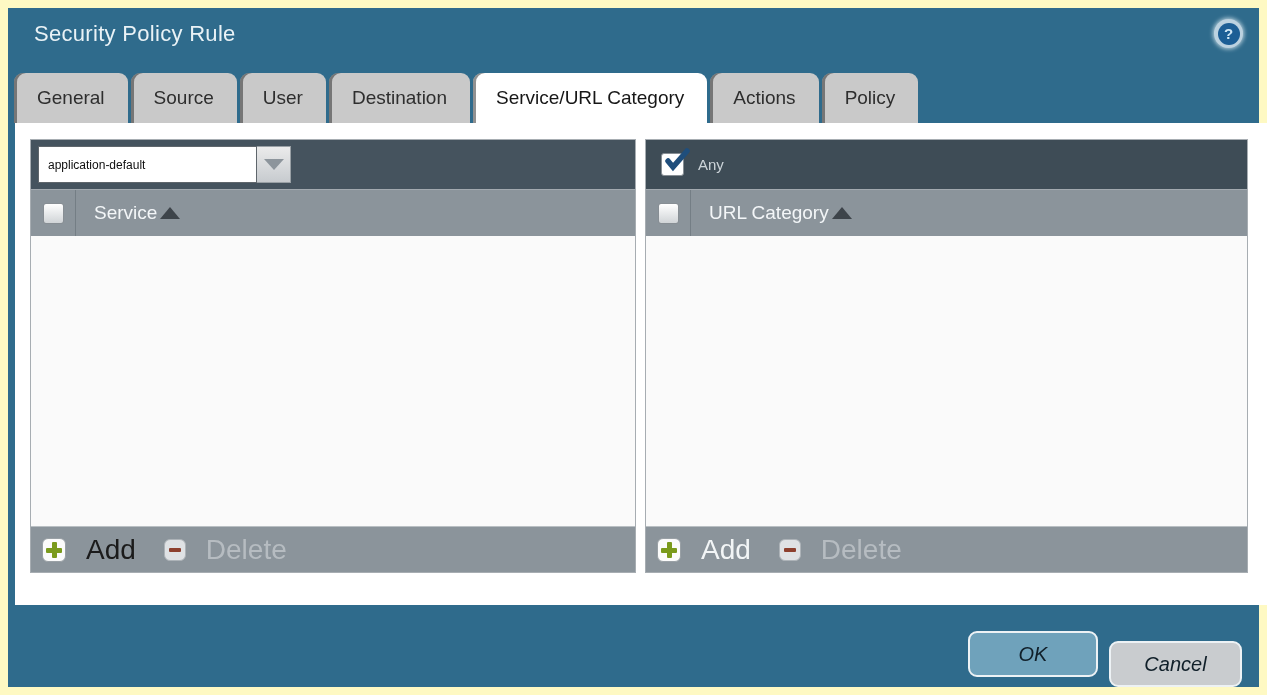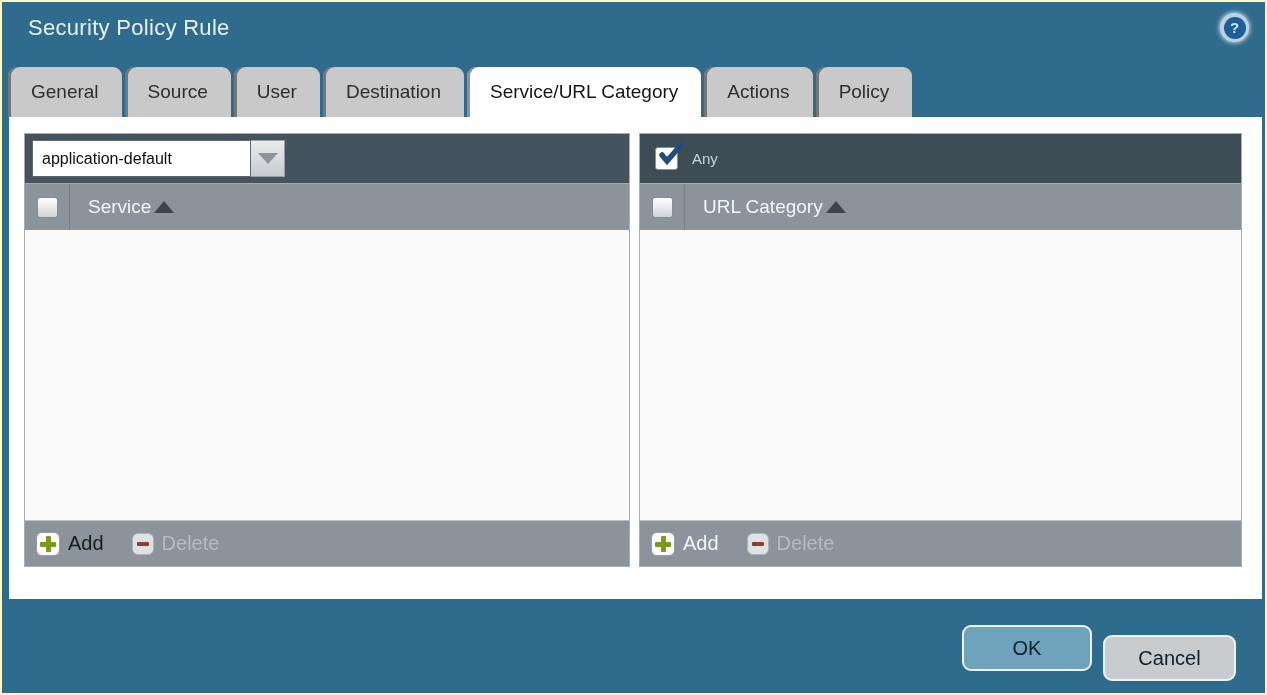--- a/index.html
+++ b/index.html
@@ -1,20 +1,20 @@
 <!DOCTYPE html>
 <html><head>
 <meta charset="utf-8">
 <style>
   * { margin:0; padding:0; box-sizing:border-box; }
   html,body { width:1267px; height:695px; }
   body { font-family:"Liberation Sans", sans-serif; background:#2f6b8c; overflow:hidden; }
 
   .dialog { position:absolute; inset:0; width:1267px; height:695px;
-            border:2px solid #fef9c3; background:#2f6b8c; }
+            border:8px solid #fef9c3; background:#2f6b8c; }
 
   
   .title-text { position:absolute; left:26px; top:13px; color:#e9f2f6;
                 font-size:22px; font-weight:400; letter-spacing:.3px; }
   .help { position:absolute; right:16px; top:11px; width:29px; height:29px; border-radius:50%;
           background:#bcd2e0; box-shadow:0 0 4px 1px rgba(235,245,250,.75);
           display:flex; align-items:center; justify-content:center; cursor:pointer; }
   .help-inner { width:22px; height:22px; border-radius:50%; background:#1c5e95;
                 color:#cfe6f5; font-size:15px; font-weight:700;
                 display:flex; align-items:center; justify-content:center; }
@@ -34,21 +34,21 @@
            display:flex; flex-direction:column; background:#fafafa; }
   .panel-left  { left:15px;  width:606px; }
   .panel-right { left:630px; width:603px; }
 
   .panel-toolbar { height:49px; background:#45535e; flex:0 0 auto;
                    display:flex; align-items:center; padding:0 7px; }
   .toolbar-dark { background:#3e4c56; }
 
   .combo { display:flex; height:37px; cursor:pointer; }
   .combo-input { width:219px; background:#ffffff; border:1px solid #5f666c; color:#0e0e0e;
-                 font-size:16px; padding:0 9px; display:flex; align-items:center; }
+                 font-size:12px; padding:0 9px; display:flex; align-items:center; }
   .combo-btn { width:34px; background:linear-gradient(#ebebeb,#c7cbcf); border:1px solid #99a0a5;
                border-left:none; display:flex; align-items:center; justify-content:center; }
   .combo-arrow { width:0; height:0; border-left:10px solid transparent;
                  border-right:10px solid transparent; border-top:11px solid #8d959c; }
 
   .checkbox { width:21px; height:21px; border-radius:3px; border:1px solid #878e94;
               background:linear-gradient(#ffffff,#d0d4d7); position:relative; cursor:pointer; }
   .checkbox.big { width:23px; height:23px; background:#ffffff; }
   .checkbox svg { position:absolute; left:1px; top:-6px; overflow:visible; }
 
@@ -60,39 +60,39 @@
   .hdr-check-cell { width:45px; height:100%; display:flex; align-items:center; justify-content:center;
                     border-right:1px solid #747e85; }
   .hdr-label { margin-left:18px; display:flex; align-items:center; gap:3px; }
   .sort-arrow { width:0; height:0; border-left:10px solid transparent;
                 border-right:10px solid transparent; border-bottom:12px solid #3d444a; }
 
   .panel-body { flex:1 1 auto; background:#fafafa; }
 
   .panel-footer { height:46px; background:#8b949b; flex:0 0 auto; display:flex; align-items:center;
                   gap:28px; padding:0 11px; border-top:1px solid #b9bfc3; }
-  .action { display:flex; align-items:center; gap:8px; font-size:20px; cursor:pointer; }
+  .action { display:flex; align-items:center; gap:20px; font-size:28px; cursor:pointer; }
   .plus-icon { width:24px; height:24px; border-radius:6px; background:#fbfbfb;
                border:1px solid #99a0a5; position:relative; }
   .plus-icon::before { content:""; position:absolute; left:3px; top:9px; width:16px; height:5px;
                        background:#7a9a1c; border-radius:1px; }
   .plus-icon::after  { content:""; position:absolute; left:9px; top:3px; width:5px; height:16px;
                        background:#7a9a1c; border-radius:1px; }
   .minus-icon { width:22px; height:22px; border-radius:6px; background:#dfe2e5;
                 border:1px solid #adb3b8; position:relative; }
   .minus-icon::before { content:""; position:absolute; left:4px; top:8px; width:12px; height:4px;
                         background:#8d402f; border-radius:1px; }
   .lbl-dark  { color:#1b1b1b; }
   .lbl-light { color:#f2f5f6; }
   .lbl-disabled { color:#b6bcc1; }
 
   
   .btn { position:absolute; top:623px; height:46px; border-radius:9px; border:2px solid #edf2f5;
          font-size:20px; color:#101f29; display:flex; align-items:center; justify-content:center;
-         cursor:pointer; }
+         cursor:pointer;font-style:italic; }
   .btn-ok { left:960px; width:130px; background:#6fa2bb; }
   .btn-cancel { left:1101px; width:133px; background:#c9cccf;margin-top:10px; }
 </style>
 </head>
 <body>
 
 <div class="dialog">
 
   <div class="title-text">Security Policy Rule</div>
 

